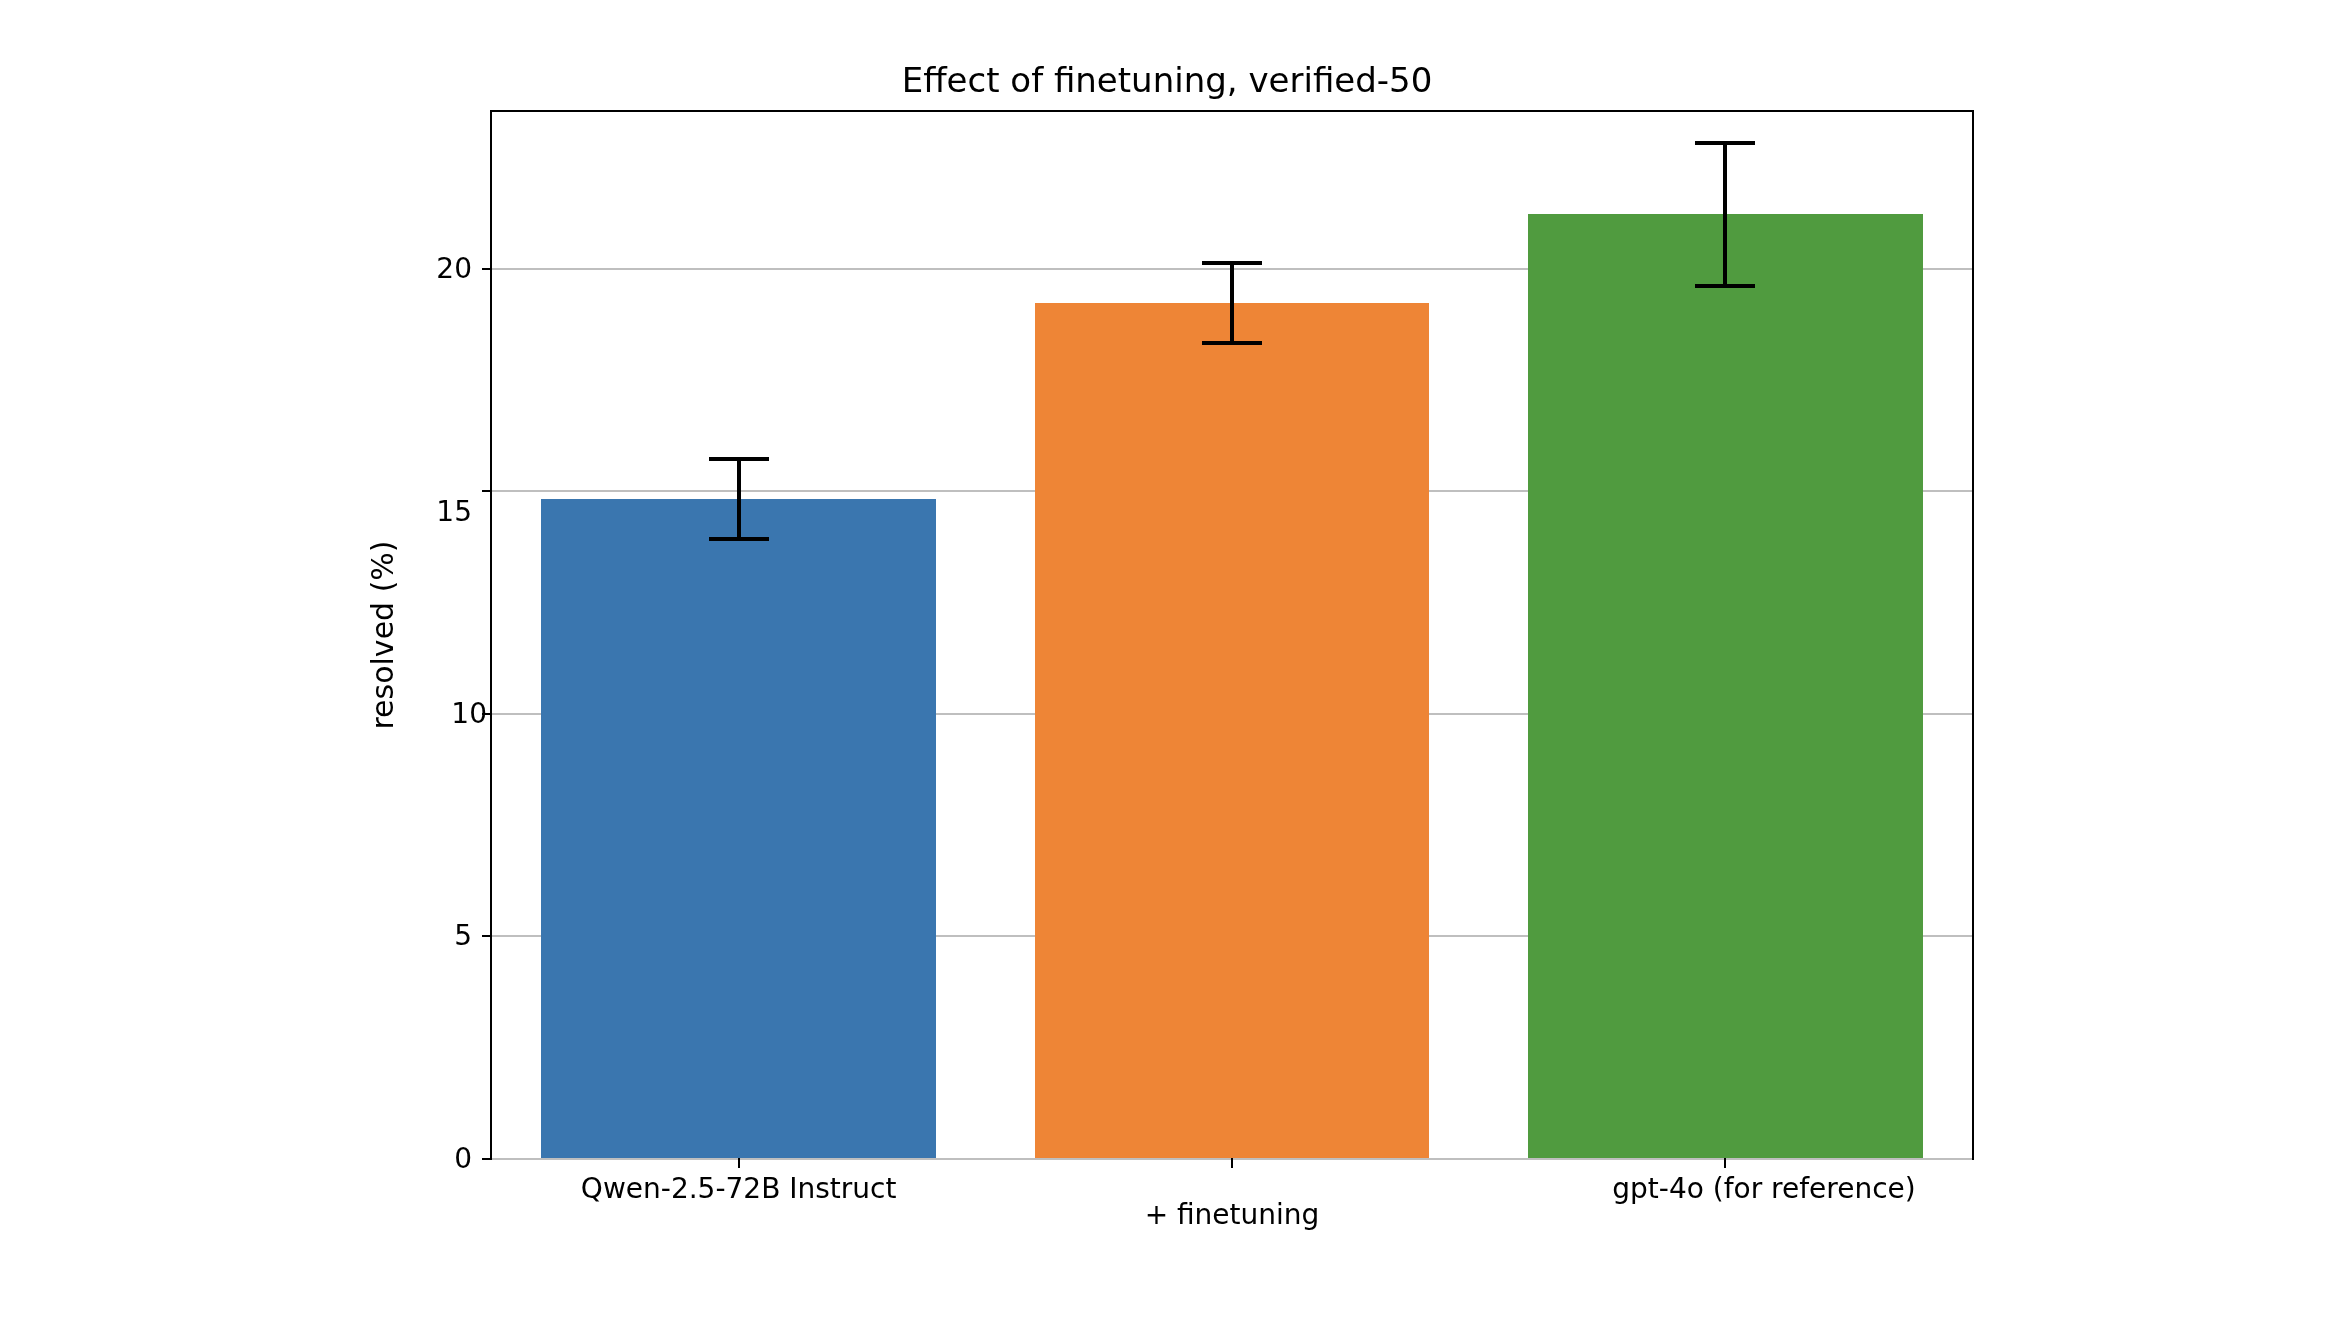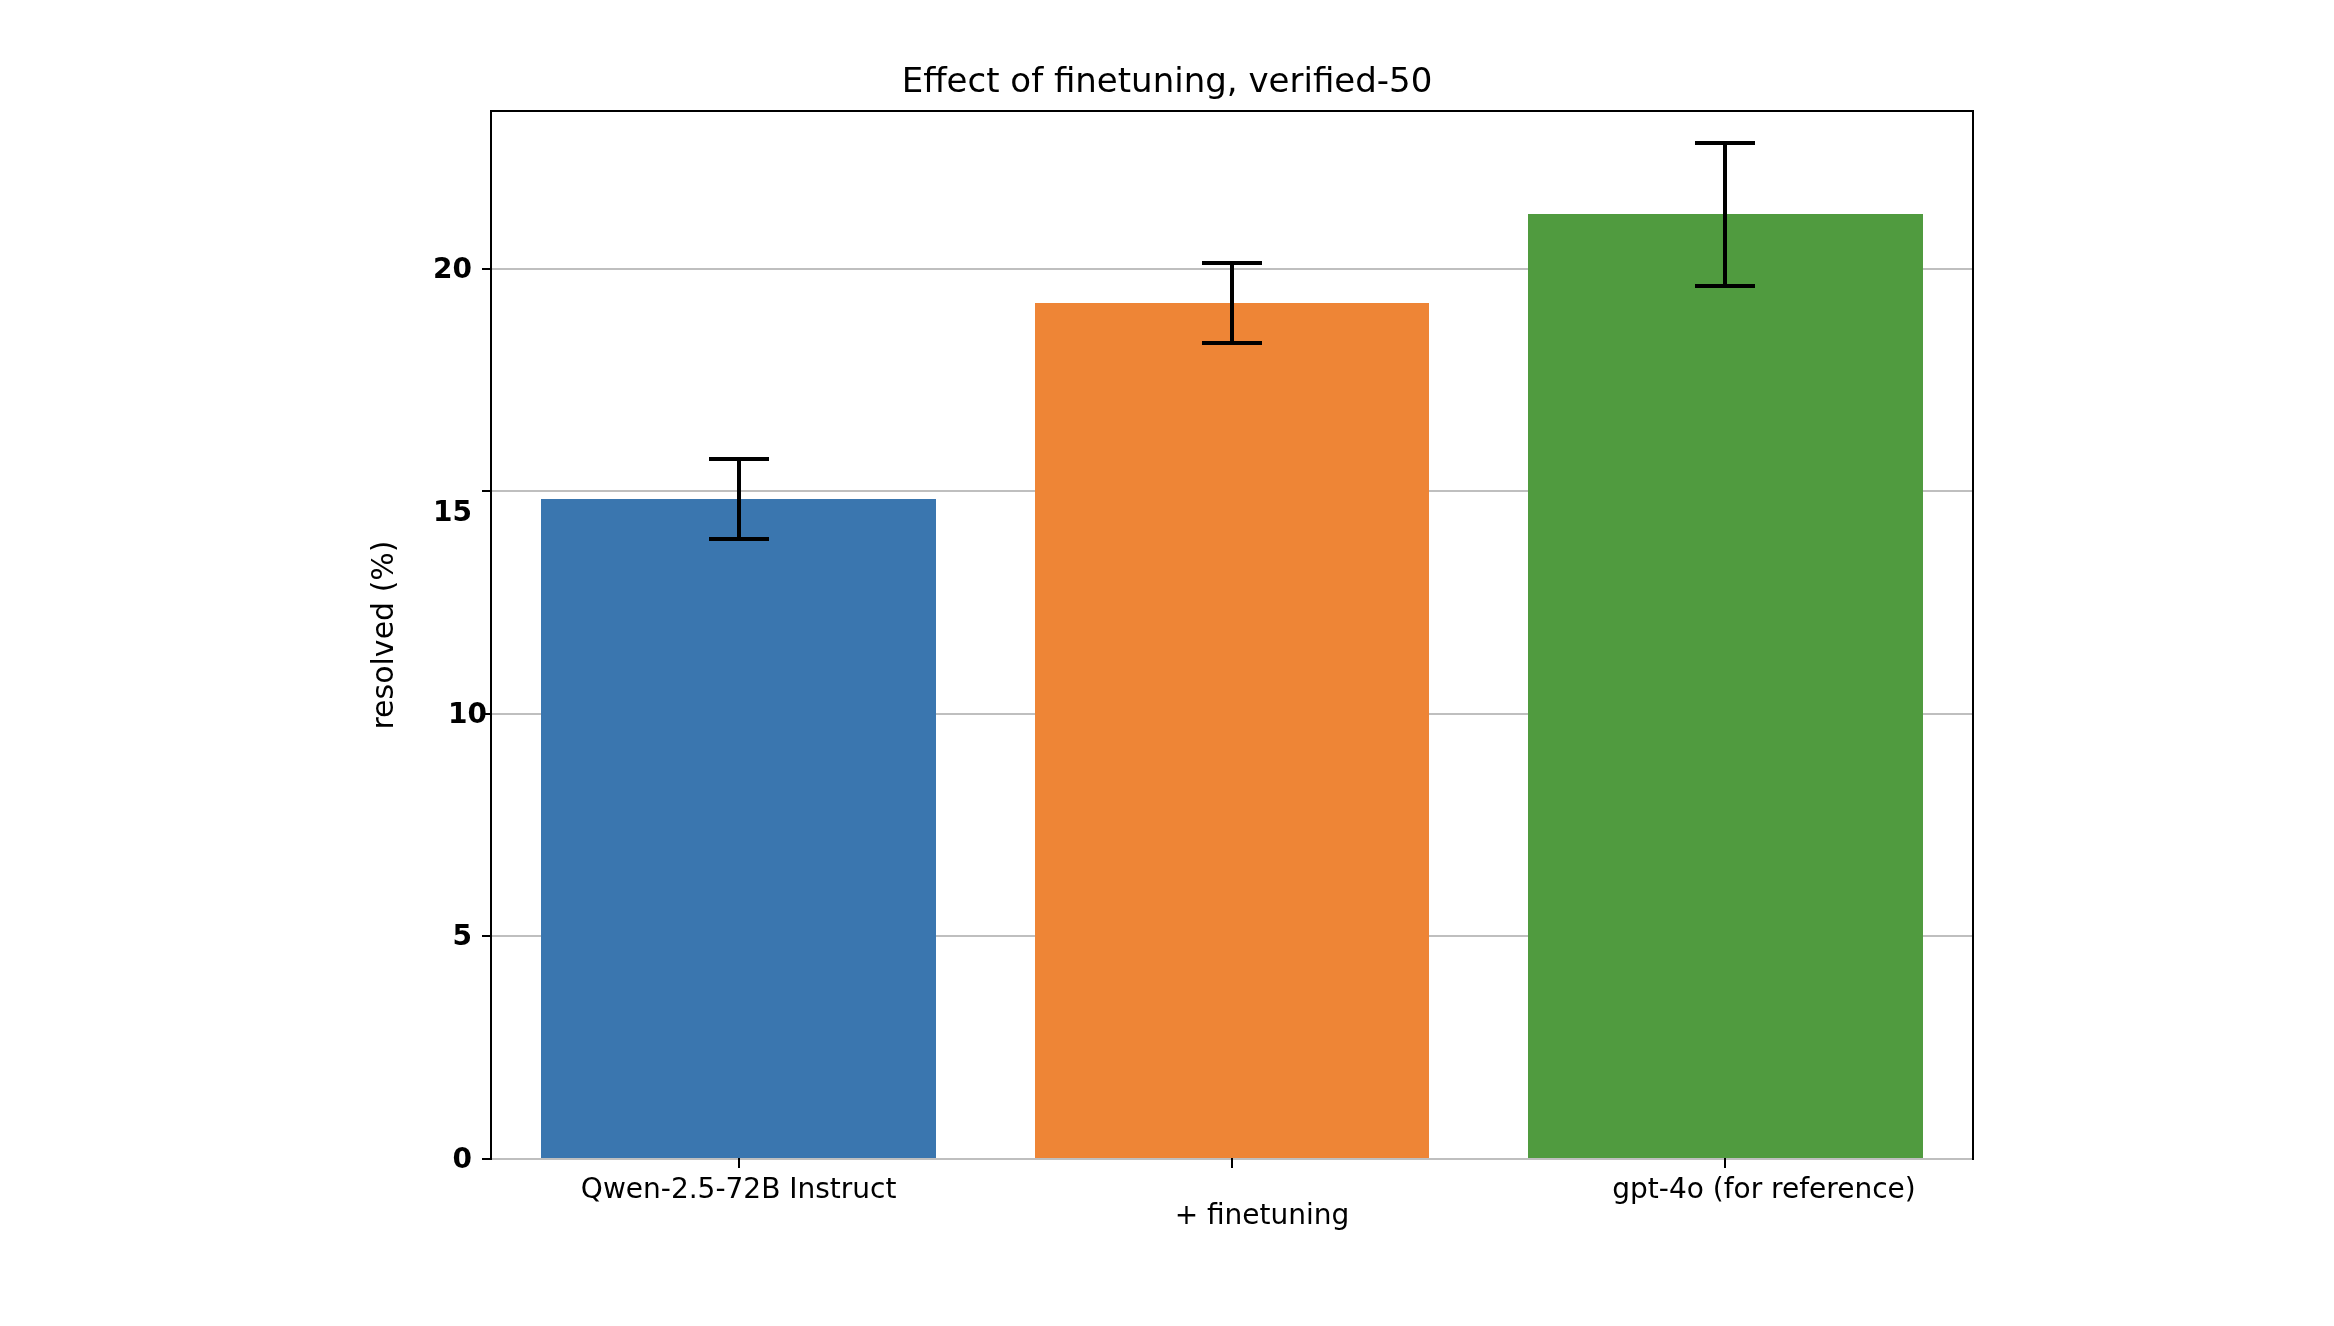--- a/index.html
+++ b/index.html
@@ -46,21 +46,20 @@
     height: 0;
     border-top: 2px solid #bfbfbf;
   }
   .ytick-label {
     position: absolute;
     left: -20px;
     transform: translate(-100%, -50%);
     font-size: 28px;
     text-align: right;
     white-space: nowrap;
-    font-weight: bold;
   }
   .ytick-mark {
     position: absolute;
     left: -10px;
     width: 10px;
     height: 0;
     border-top: 2px solid #000;
   }
   .ylabel {
     position: absolute;
@@ -134,21 +133,21 @@
         <div class="errbar-v" style="left: 246.667px; top: 347.183px; height: 80.1191px;"></div>
         <div class="errbar-cap" style="left: 216.667px; width: 60px; top: 347.183px;"></div>
         <div class="errbar-cap" style="left: 216.667px; width: 60px; top: 427.302px;"></div>
         <div class="xtick-mark" style="left: 246.667px;"></div>
         <div class="xtick-label" style="left: 246.667px; text-align: right;">Qwen-2.5-72B Instruct</div>
         <div class="bar" style="left: 542.667px; width: 394.667px; height: 854.604px; background: rgb(238, 133, 54);"></div>
         <div class="errbar-v" style="left: 740px; top: 151.336px; height: 80.1191px;"></div>
         <div class="errbar-cap" style="left: 710px; width: 60px; top: 151.336px;"></div>
         <div class="errbar-cap" style="left: 710px; width: 60px; top: 231.455px;"></div>
         <div class="xtick-mark" style="left: 740px;"></div>
-        <div class="xtick-label" style="left: 770px; margin-top: 40px;">+ finetuning</div>
+        <div class="xtick-label" style="left: 740px; margin-top: 40px;">+ finetuning</div>
         <div class="bar" style="left: 1036px; width: 394.667px; height: 943.626px; background: rgb(80, 155, 63);"></div>
         <div class="errbar-v" style="left: 1233.33px; top: 31.1574px; height: 142.434px;"></div>
         <div class="errbar-cap" style="left: 1203.33px; width: 60px; top: 31.1574px;"></div>
         <div class="errbar-cap" style="left: 1203.33px; width: 60px; top: 173.591px;"></div>
         <div class="xtick-mark" style="left: 1233.33px;"></div>
         <div class="xtick-label" style="left: 1272px;">gpt-4o (for reference)</div>
       </div>
   </div>
 </div>
 

